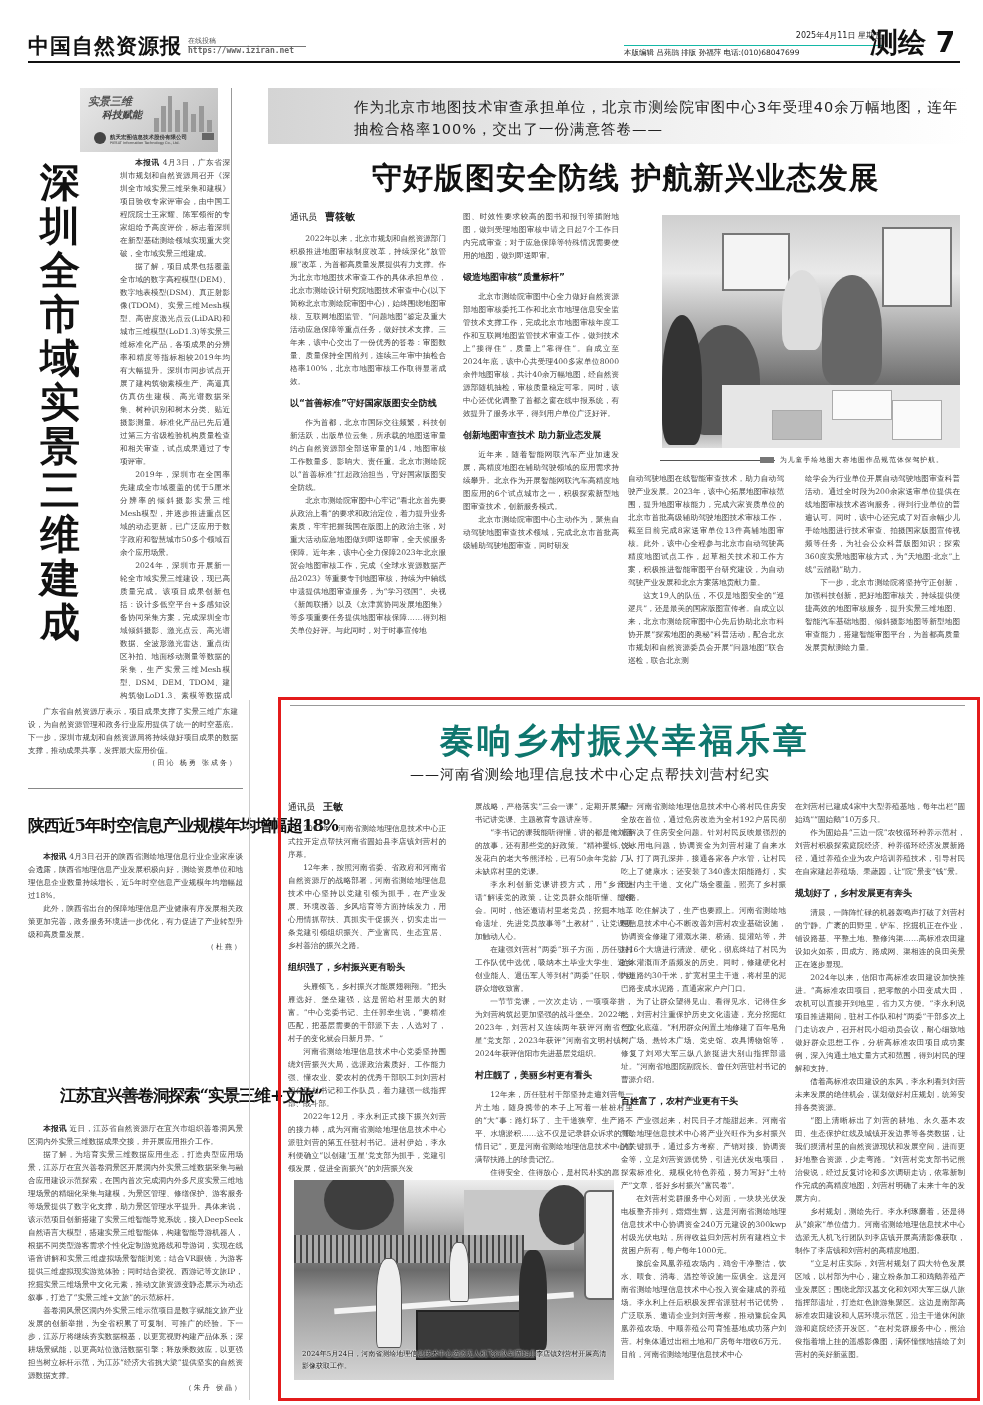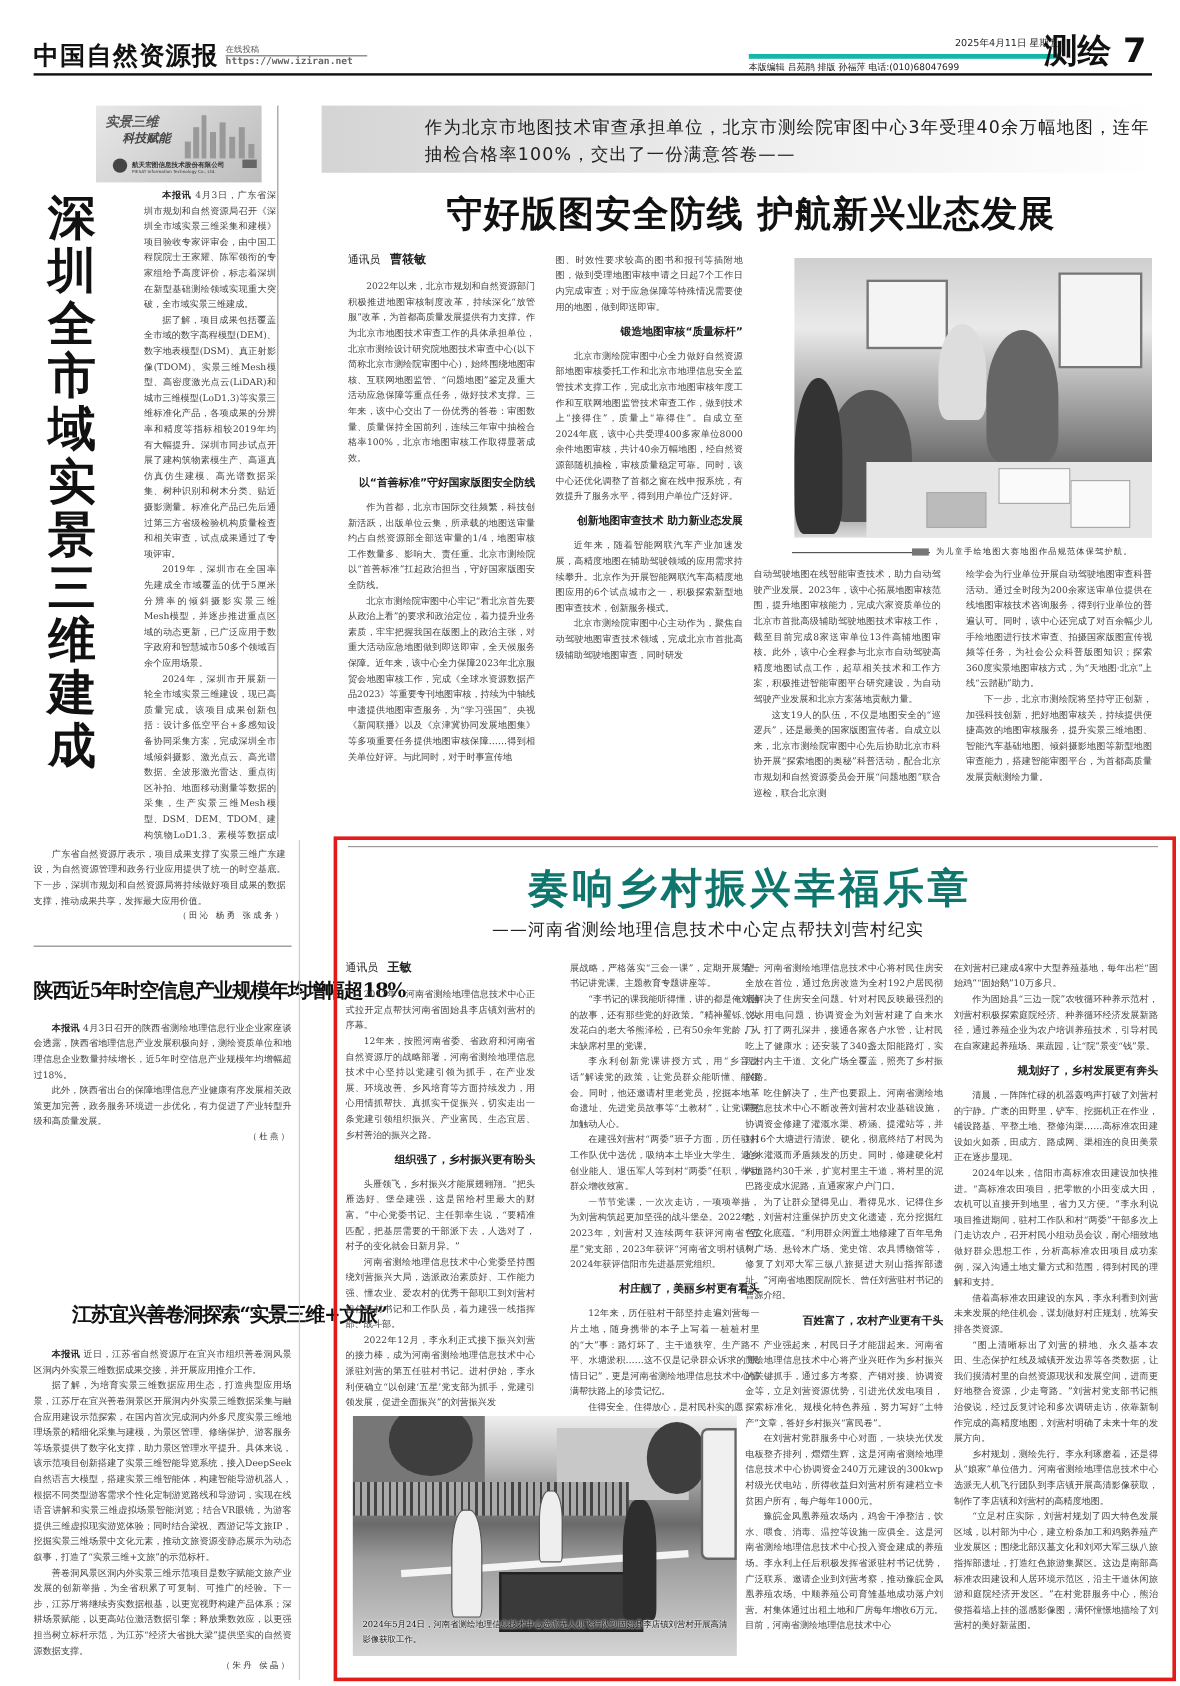--- a/index.html
+++ b/index.html
@@ -2,32 +2,32 @@
 <html><head>
 <meta charset="utf-8">
 <style>
   * { box-sizing: border-box; margin: 0; padding: 0; }
   html, body { width: 983px; height: 1405px; background: #fff; overflow: hidden; }
   body { font-family: "DejaVu Serif", "Liberation Serif", serif; color: #222; position: relative; }
   .abs { position: absolute; }
   .body-text { font-size: 7.6px; line-height: 13px; color: #444; text-align: justify; }
   .body-text p { text-indent: 2em; }
   .body-text .lead { font-weight: bold; color: #222; }
-  .subhead { font-family: "DejaVu Sans", sans-serif; font-weight: bold; font-size: 9px; color: #222; text-align: right; margin: 8px 0 6px; line-height: 14px; }
+  .subhead { font-family: "DejaVu Sans", sans-serif; font-weight: bold; font-size: 9px; color: #222; text-align: left; margin: 8px 0 6px; line-height: 14px; }
   .byline { font-family: "DejaVu Sans", sans-serif; font-size: 9px; color: #222; margin-bottom: 8px; }
   .byline b { margin-left: 8px; font-size: 10px; }
   .credit { text-align: right; font-size: 7px; color: #333; letter-spacing: 2px; }
   .col { position: absolute; overflow: hidden; }
   
   .masthead { left: 28px; top: 32px; font-family: "DejaVu Serif", serif; font-size: 21px; font-weight: bold; color: #111; letter-spacing: 1px; }
   .submit-label { left: 188px; top: 36px; font-family: "DejaVu Sans", sans-serif; font-size: 7px; color: #555; width: 118px; border-bottom: 1px solid #777; }
   .submit-url { left: 188px; top: 46px; font-family: "DejaVu Sans Mono", monospace; font-size: 8px; font-weight: bold; color: #666; }
   .head-rule { left: 28px; top: 61px; width: 932px; height: 2px; background: #111; }
   .date { left: 756px; top: 30px; font-family: "DejaVu Sans", sans-serif; font-size: 8px; color: #222; text-align: right; width: 126px; }
-  .editors { left: 624px; top: 45px; font-family: "DejaVu Sans", sans-serif; font-size: 7.5px; color: #222; border-top: 4px solid #14b8a6; padding-top: 2px; width: 258px; }
+  .editors { left: 624px; top: 45px; font-family: "DejaVu Sans", sans-serif; font-size: 7.5px; color: #222; border-top: 1px solid #14b8a6; padding-top: 2px; width: 258px; }
   .section-title { left: 870px; top: 24px; font-family: "DejaVu Sans", sans-serif; font-weight: bold; font-size: 28px; color: #111; text-align: right; }
   
   .ad-banner { left: 80px; top: 88px; width: 138px; height: 64px; background: linear-gradient(135deg,#e8e8e8,#bcbcbc); overflow: hidden; }
   .ad-banner .t1 { position: absolute; left: 8px; top: 6px; font-family: "DejaVu Sans", sans-serif; font-weight: bold; font-style: italic; font-size: 11px; color: #555; }
   .ad-banner .t2 { position: absolute; left: 22px; top: 20px; font-family: "DejaVu Sans", sans-serif; font-weight: bold; font-style: italic; font-size: 10px; color: #444; }
   .ad-banner .co { position: absolute; left: 30px; top: 46px; font-family: "DejaVu Sans", sans-serif; font-size: 5px; color: #333; }
   .ad-banner .badge { position: absolute; left: 122px; top: 45px; width: 12px; height: 7px; background: #666; }
   .ad-banner .logo { position: absolute; left: 14px; top: 44px; width: 12px; height: 12px; border-radius: 50%; background: #444; }
   .ad-banner .city { position: absolute; left: 70px; top: 4px; width: 64px; height: 40px; }
   .ad-banner .city i { position: absolute; bottom: 0; background: #999; width: 5px; }

